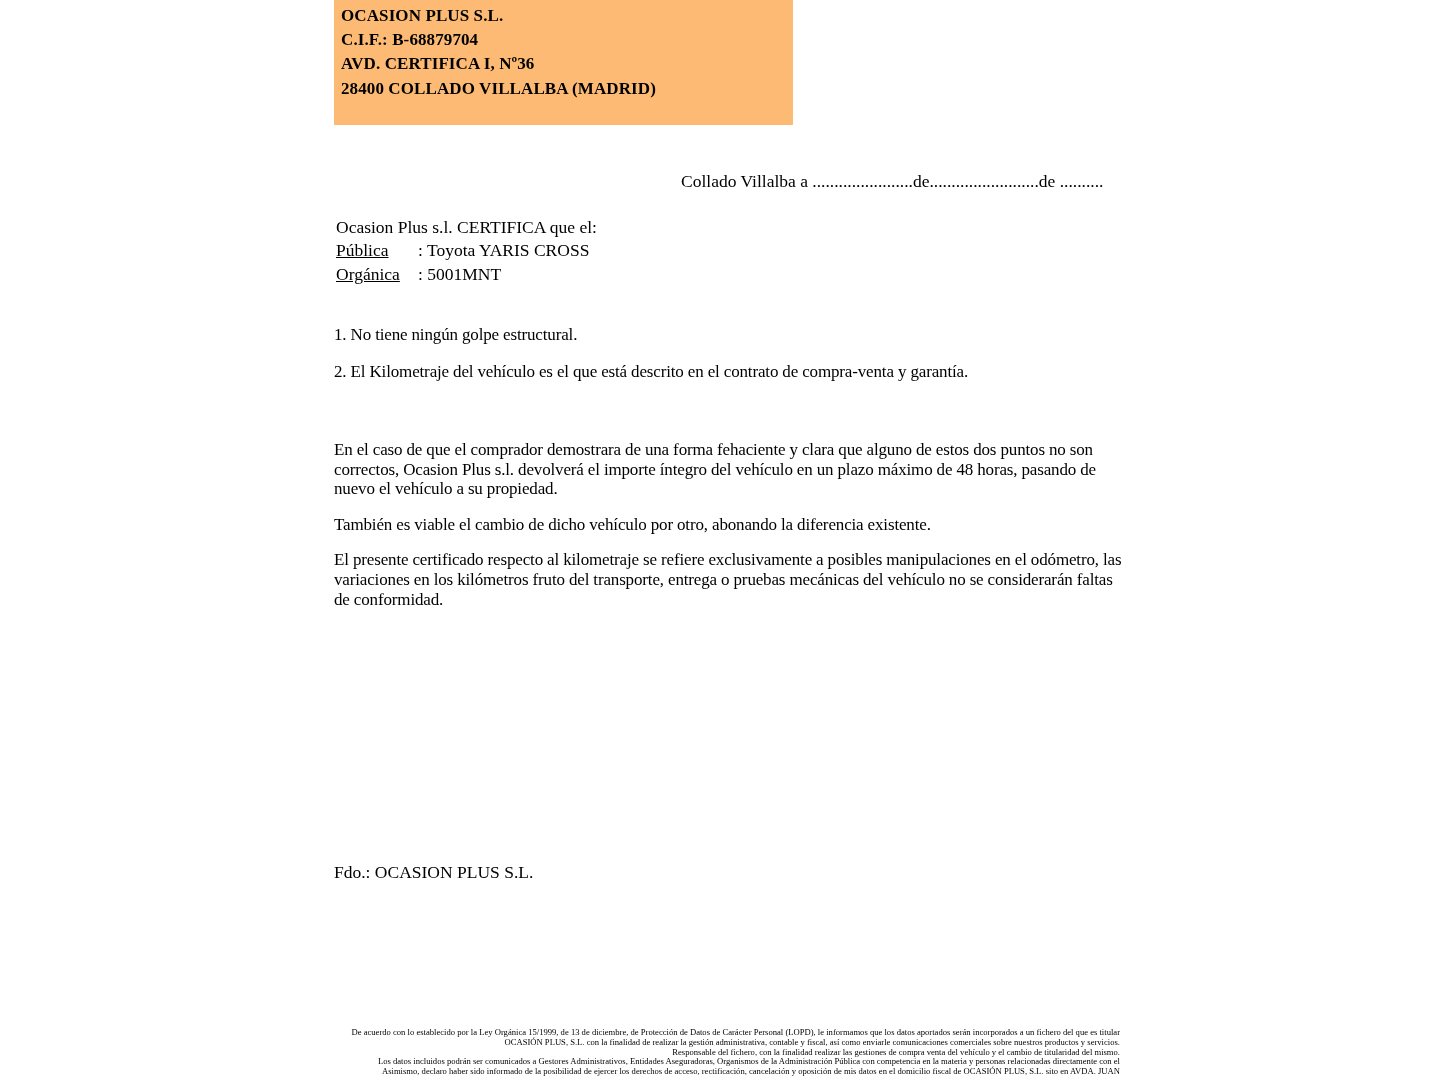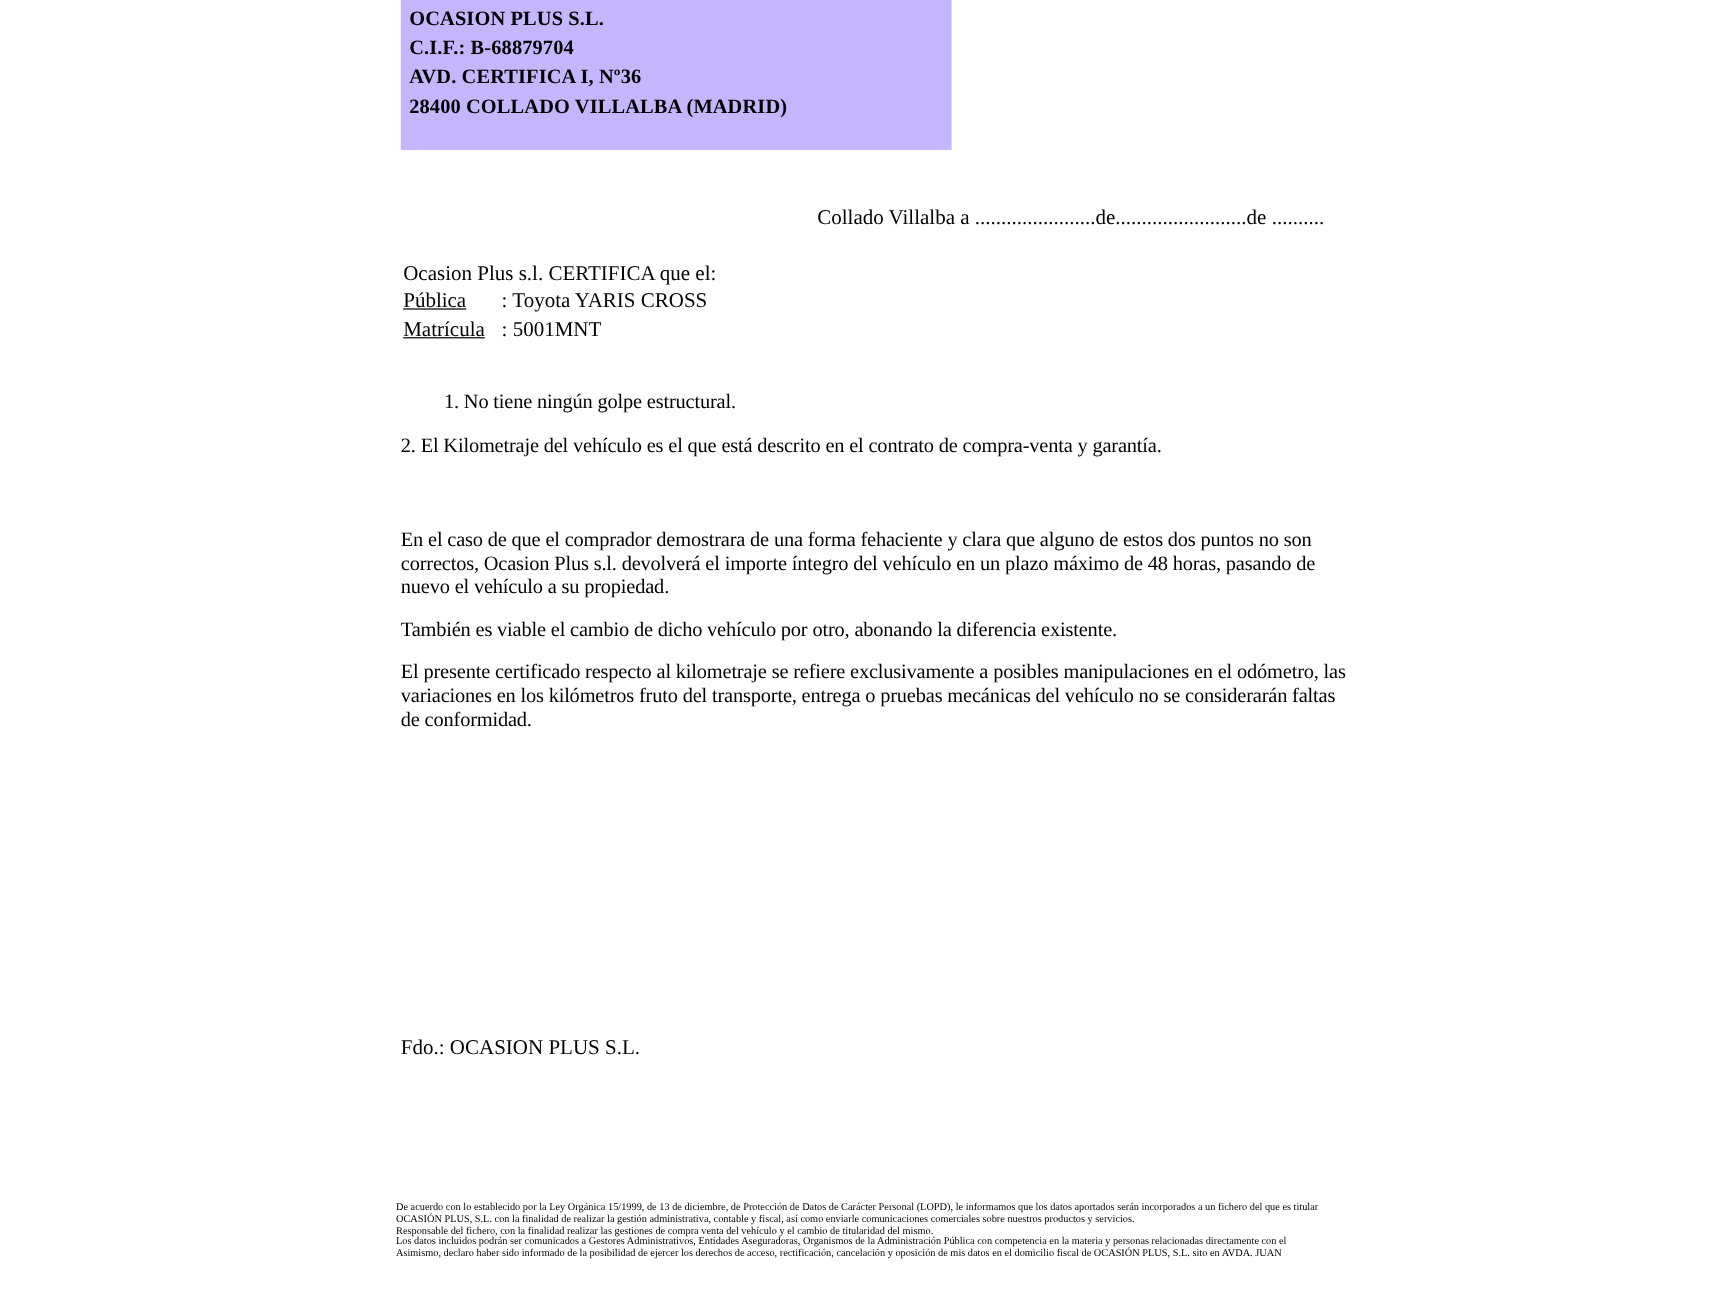--- a/index.html
+++ b/index.html
@@ -15,21 +15,21 @@
     color: #000000;
     font-family: "Liberation Serif", "DejaVu Serif", serif;
     overflow: hidden;
   }
   .header-box {
     position: absolute;
     left: 334px;
     top: 0px;
     width: 459px;
     height: 125px;
-    background: #c4b5fd;
+    background: #fdba74;
     box-sizing: border-box;
     padding: 4px 0 12px 7px;
     font-size: 17px;
     font-weight: bold;
     line-height: 24.2px;
     letter-spacing: 0.1px;
   }
   .date-line {
     position: absolute;
     left: 681px;
@@ -50,21 +50,21 @@
     width: 82px;
   }
   .field-label > span { text-decoration: underline; }
   .point {
     position: absolute;
     left: 334px;
     font-size: 17px;
     letter-spacing: -0.15px;
     white-space: nowrap;
   }
-  .point-1 { top: 325px; margin-left: 36px; }
+  .point-1 { top: 325px; }
   .point-2 { top: 362px; }
   .paragraphs {
     position: absolute;
     left: 334px;
     top: 440px;
     width: 790px;
     font-size: 17px;
     letter-spacing: -0.15px;
     line-height: 19.6px;
   }
@@ -73,25 +73,26 @@
   }
   .signature {
     position: absolute;
     left: 334px;
     top: 862px;
     font-size: 17.5px;
   }
   .legal-footer {
     position: absolute;
     left: 330px;
-    top: 1001px;
+    top: 1028px;
     width: 790px;
     font-size: 8.6px;
     line-height: 9.8px;
     white-space: nowrap;
+    text-align: right;
   }
 </style>
 </head>
 <body>
 
 <div class="page">
 
   <div class="header-box">
     <div>OCASION PLUS S.L.</div>
     <div>C.I.F.: B-68879704</div>
@@ -100,21 +101,21 @@
   </div>
 
   <div class="date-line">Collado Villalba a .......................de.........................de ..........</div>
 
   <div class="certifica">
     <div>Ocasion Plus s.l. CERTIFICA que el:</div>
     <div class="field-row">
       <span class="field-label"><span>Pública</span></span><span>: Toyota YARIS CROSS</span>
     </div>
     <div class="field-row">
-      <span class="field-label"><span>Matrícula</span></span><span>: 5001MNT</span>
+      <span class="field-label"><span>Orgánica</span></span><span>: 5001MNT</span>
     </div>
   </div>
 
   <div class="point point-1">1. No tiene ningún golpe estructural.</div>
   <div class="point point-2">2. El Kilometraje del vehículo es el que está descrito en el contrato de compra-venta y garantía.</div>
 
   <div class="paragraphs">
     <p>En el caso de que el comprador demostrara de una forma fehaciente y clara que alguno de estos dos puntos no son correctos, Ocasion Plus s.l. devolverá el importe íntegro del vehículo en un plazo máximo de 48 horas, pasando de nuevo el vehículo a su propiedad.</p>
     <p>También es viable el cambio de dicho vehículo por otro, abonando la diferencia existente.</p>
     <p>El presente certificado respecto al kilometraje se refiere exclusivamente a posibles manipulaciones en el odómetro, las variaciones en los kilómetros fruto del transporte, entrega o pruebas mecánicas del vehículo no se considerarán faltas de conformidad.</p>

